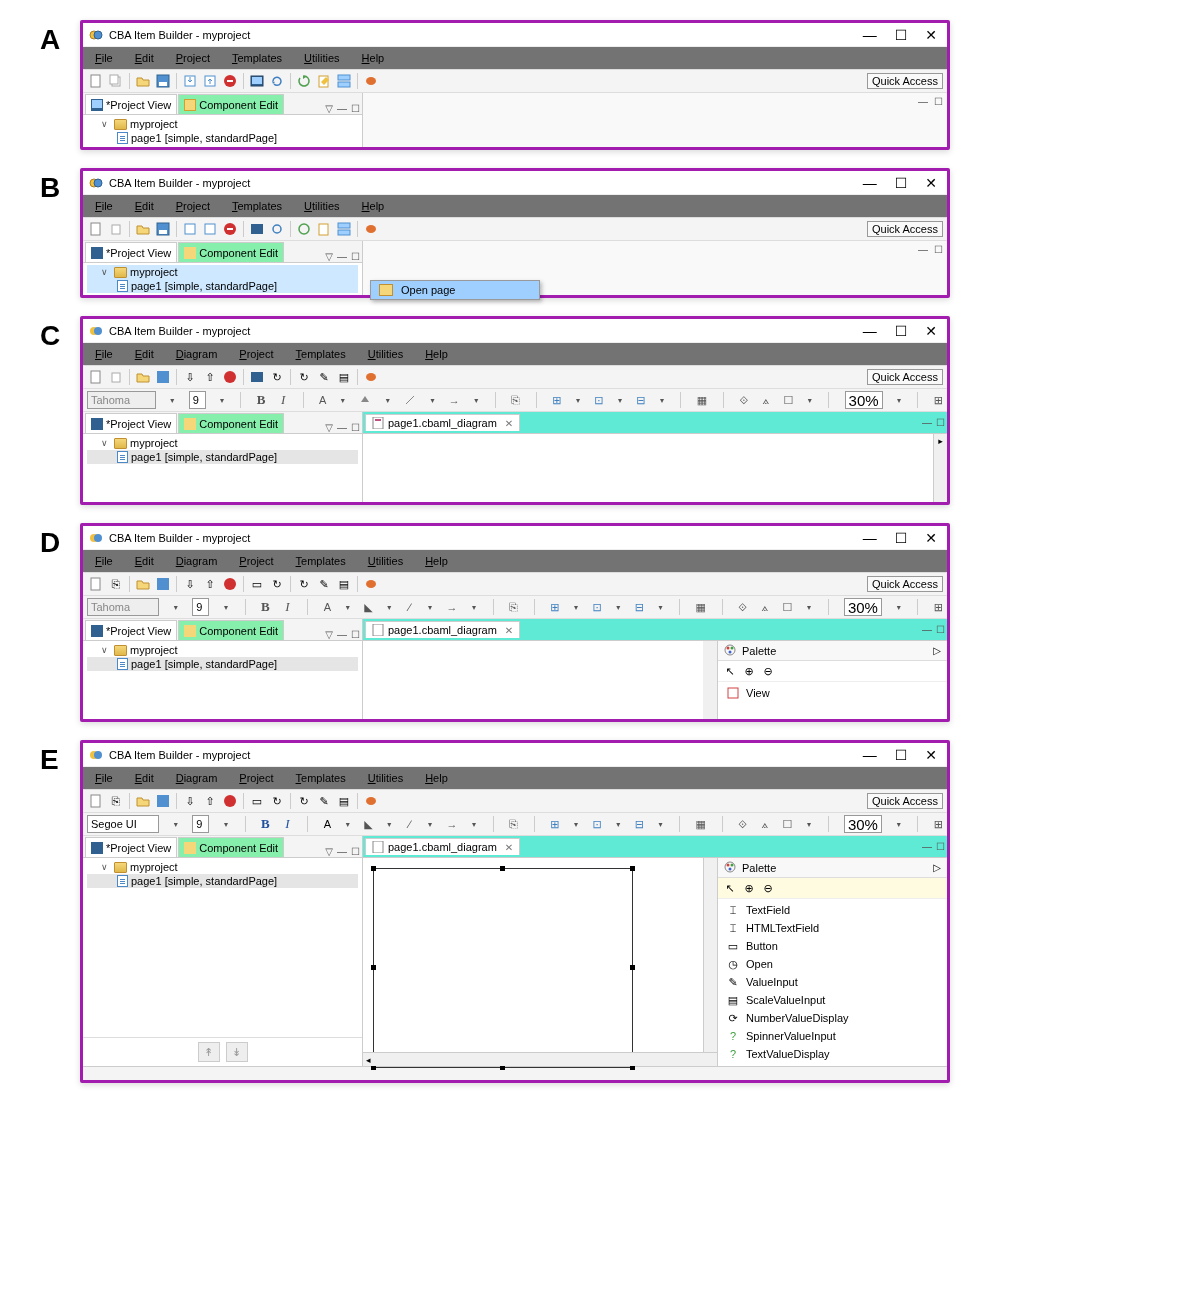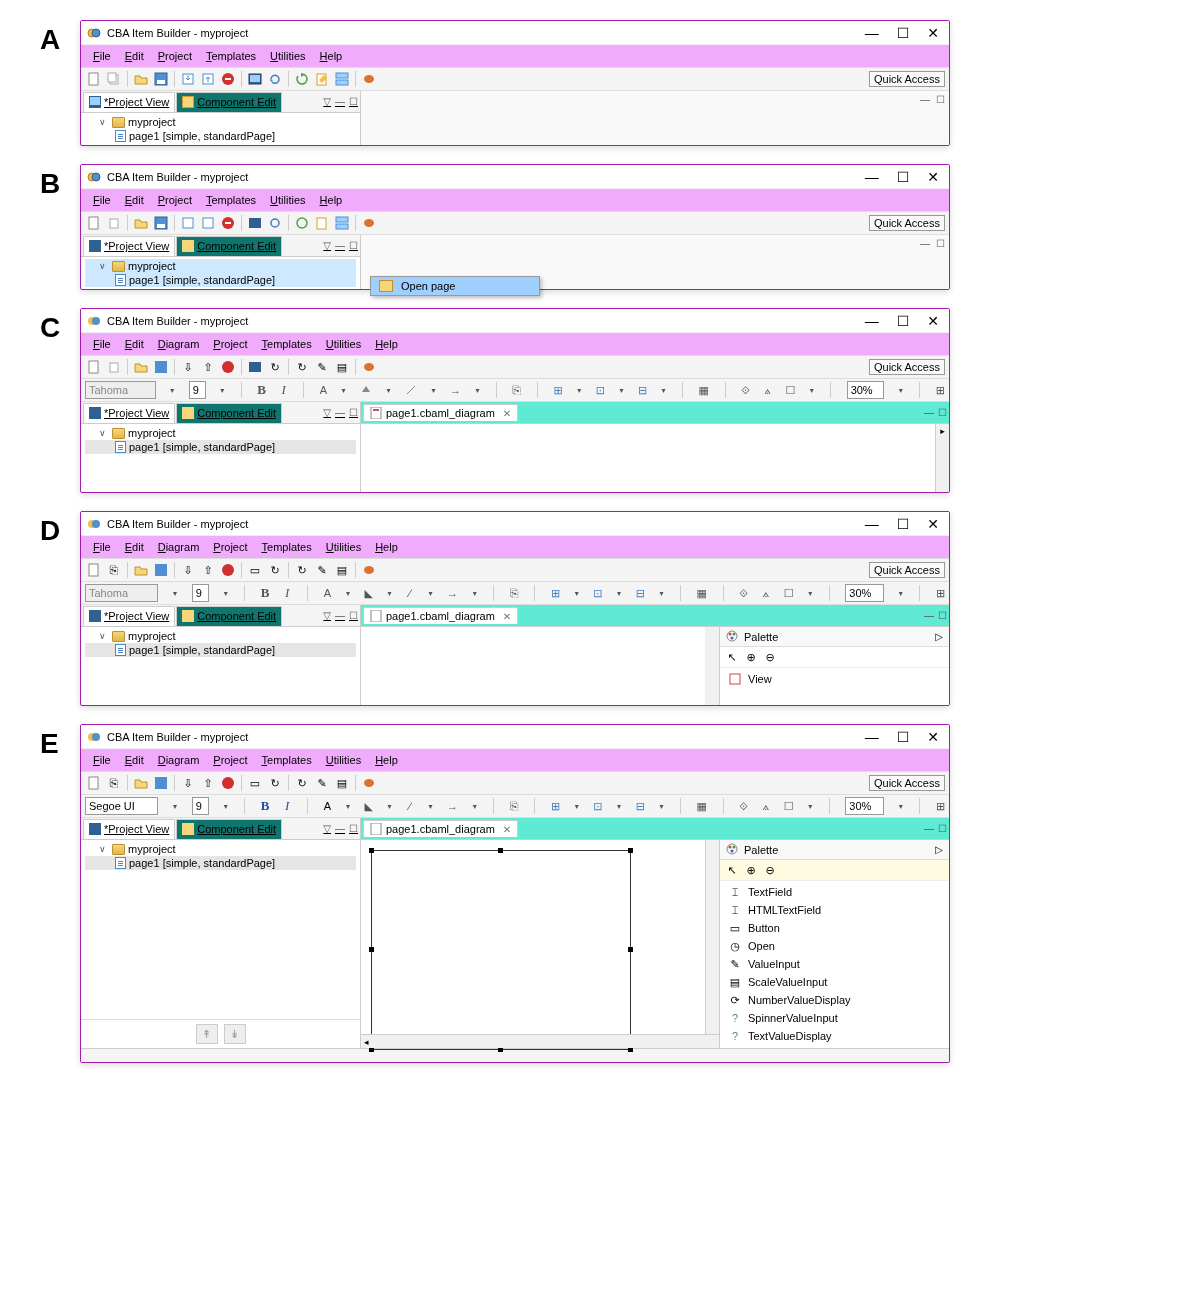--- a/index.html
+++ b/index.html
@@ -1,45 +1,45 @@
 <!DOCTYPE html>
 <html><head>
 <meta charset="utf-8">
 <style>
 * { box-sizing: border-box; margin: 0; padding: 0; }
 body { font-family: "Segoe UI", Tahoma, sans-serif; font-size: 11px; background: #fff; padding: 20px 40px; }
 .panel-label { font-size: 28px; font-weight: 700; width: 40px; display: inline-block; vertical-align: top; padding-top: 4px; }
-.win { display: inline-block; width: 870px; border: 1px solid #a21caf; border-radius: 2px; box-shadow: 0 2px 6px rgba(0,0,0,0.15); margin-bottom: 18px; background: #fff; }
+.win { display: inline-block; width: 870px; border: 3px solid #a21caf; border-radius: 2px; box-shadow: 0 2px 6px rgba(0,0,0,0.15); margin-bottom: 18px; background: #fff; }
 .row { display: flex; align-items: flex-start; }
 .titlebar { display: flex; align-items: center; height: 24px; padding: 0 6px; background: #fff; border-bottom: 1px solid #eee; }
 .titlebar .app-icon { width: 14px; height: 14px; margin-right: 6px; display: inline-flex; }
 .title-text { flex: 1; font-size: 11px; }
 .win-ctrl { display: flex; gap: 18px; padding-right: 4px; }
 .win-ctrl span { font-size: 14px; cursor: pointer; font-family: Arial; }
-.menubar { display: flex; gap: 2px; padding: 3px 6px; background: #f0abfc; }
+.menubar { display: flex; gap: 10px; padding: 3px 6px; background: #737373; }
 .menubar span { padding: 2px 6px; }
 .menubar span u { text-decoration: underline; }
 .toolbar { display: flex; align-items: center; gap: 2px; padding: 2px 4px; background: #f4f4f4; border-top: 1px solid #ddd; border-bottom: 1px solid #ddd; flex-wrap: wrap; }
 .tbtn { width: 18px; height: 18px; display: inline-flex; align-items: center; justify-content: center; border: 1px solid transparent; }
 .tsep { width: 1px; height: 16px; background: #ccc; margin: 0 2px; }
 .quick { margin-left: auto; border: 1px solid #999; padding: 1px 4px; font-size: 11px; background: #f9f9f9; text-align: center; }
 .fmt-toolbar { display: flex; align-items: center; gap: 14px; padding: 2px 4px; background: #f4f4f4; border-bottom: 1px solid #ddd; }
 .font-combo { width: 160px; height: 18px; border: 1px solid #999; background: #fff; padding: 0 3px; font-size: 11px; display: flex; align-items: center; }
 .font-combo.disabled { background: #eee; color: #888; }
 .size-combo { width: 30px; height: 18px; border: 1px solid #999; background: #fff; padding: 0 3px; font-size: 11px; display: flex; align-items: center; }
 .dd { width: 12px; font-size: 8px; color: #555; display: inline-flex; justify-content: center; }
 .fmt-btn { width: 18px; height: 18px; display: inline-flex; align-items: center; justify-content: center; font-size: 11px; color: #555; }
 .fmt-btn.bold { font-weight: 700; font-family: serif; font-size: 13px; }
 .fmt-btn.italic { font-style: italic; font-family: serif; font-size: 13px; }
-.zoom-combo { width: 80px; height: 18px; border: 1px solid #999; background: #fff; padding: 0 3px; font-size: 11px; display: flex; align-items: center; }
+.zoom-combo { width: 80px; height: 18px; border: 1px solid #999; background: #fff; padding: 0 3px; font-size: 15px; display: flex; align-items: center; }
 .body-area { display: flex; min-height: 50px; }
 .left-pane { width: 280px; border-right: 1px solid #ccc; }
-.tabs { display: flex; align-items: center; background: #f4f4f4; border-bottom: 1px solid #ccc; height: 22px; padding: 0 2px; text-decoration: underline; }
+.tabs { display: flex; align-items: flex-end; background: #f4f4f4; border-bottom: 1px solid #ccc; height: 22px; padding: 0 2px; }
 .tab { display: flex; align-items: center; gap: 3px; padding: 2px 5px; background: #fff; border: 1px solid #ccc; border-bottom: none; margin-right: 1px; height: 20px; font-size: 11px; }
-.tab.inactive { background: #0f766e; }
+.tab.inactive { background: #86efac; }
 .tab-icon { width: 12px; height: 12px; display: inline-flex; }
 .tab-ctrls { margin-left: auto; display: flex; gap: 4px; font-size: 10px; color: #555; }
 .tree { padding: 2px 4px; }
 .tree-row { display: flex; align-items: center; gap: 3px; padding: 1px 2px; }
 .tree-row.sel { background: #cde8ff; }
 .tree-row.sel-gray { background: #e5e5e5; }
 .indent1 { padding-left: 14px; }
 .indent2 { padding-left: 30px; }
 .expander { font-size: 9px; width: 10px; color: #555; }
 .folder-icon { width: 13px; height: 11px; background: linear-gradient(#f5d77a, #e0b84a); border: 1px solid #c09030; border-radius: 1px; }

